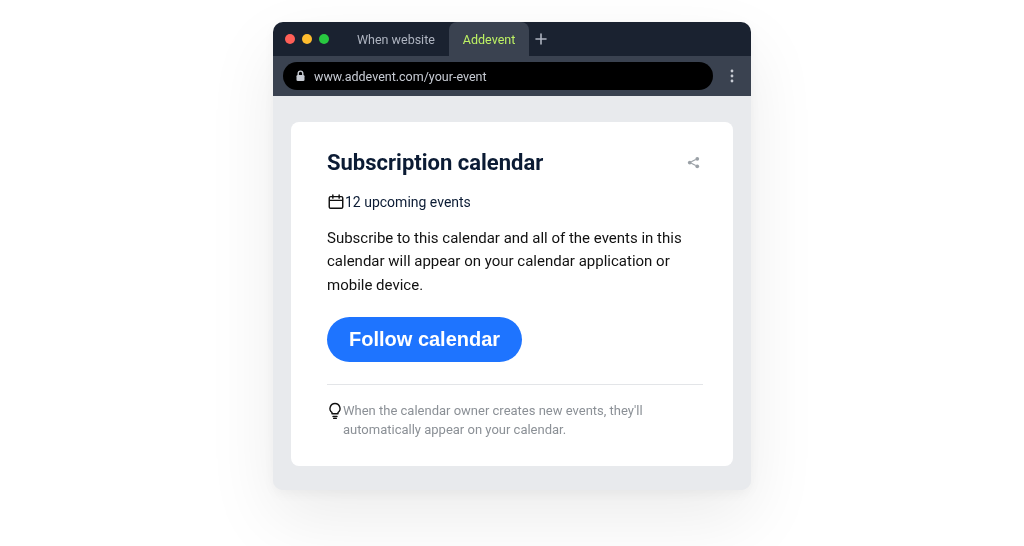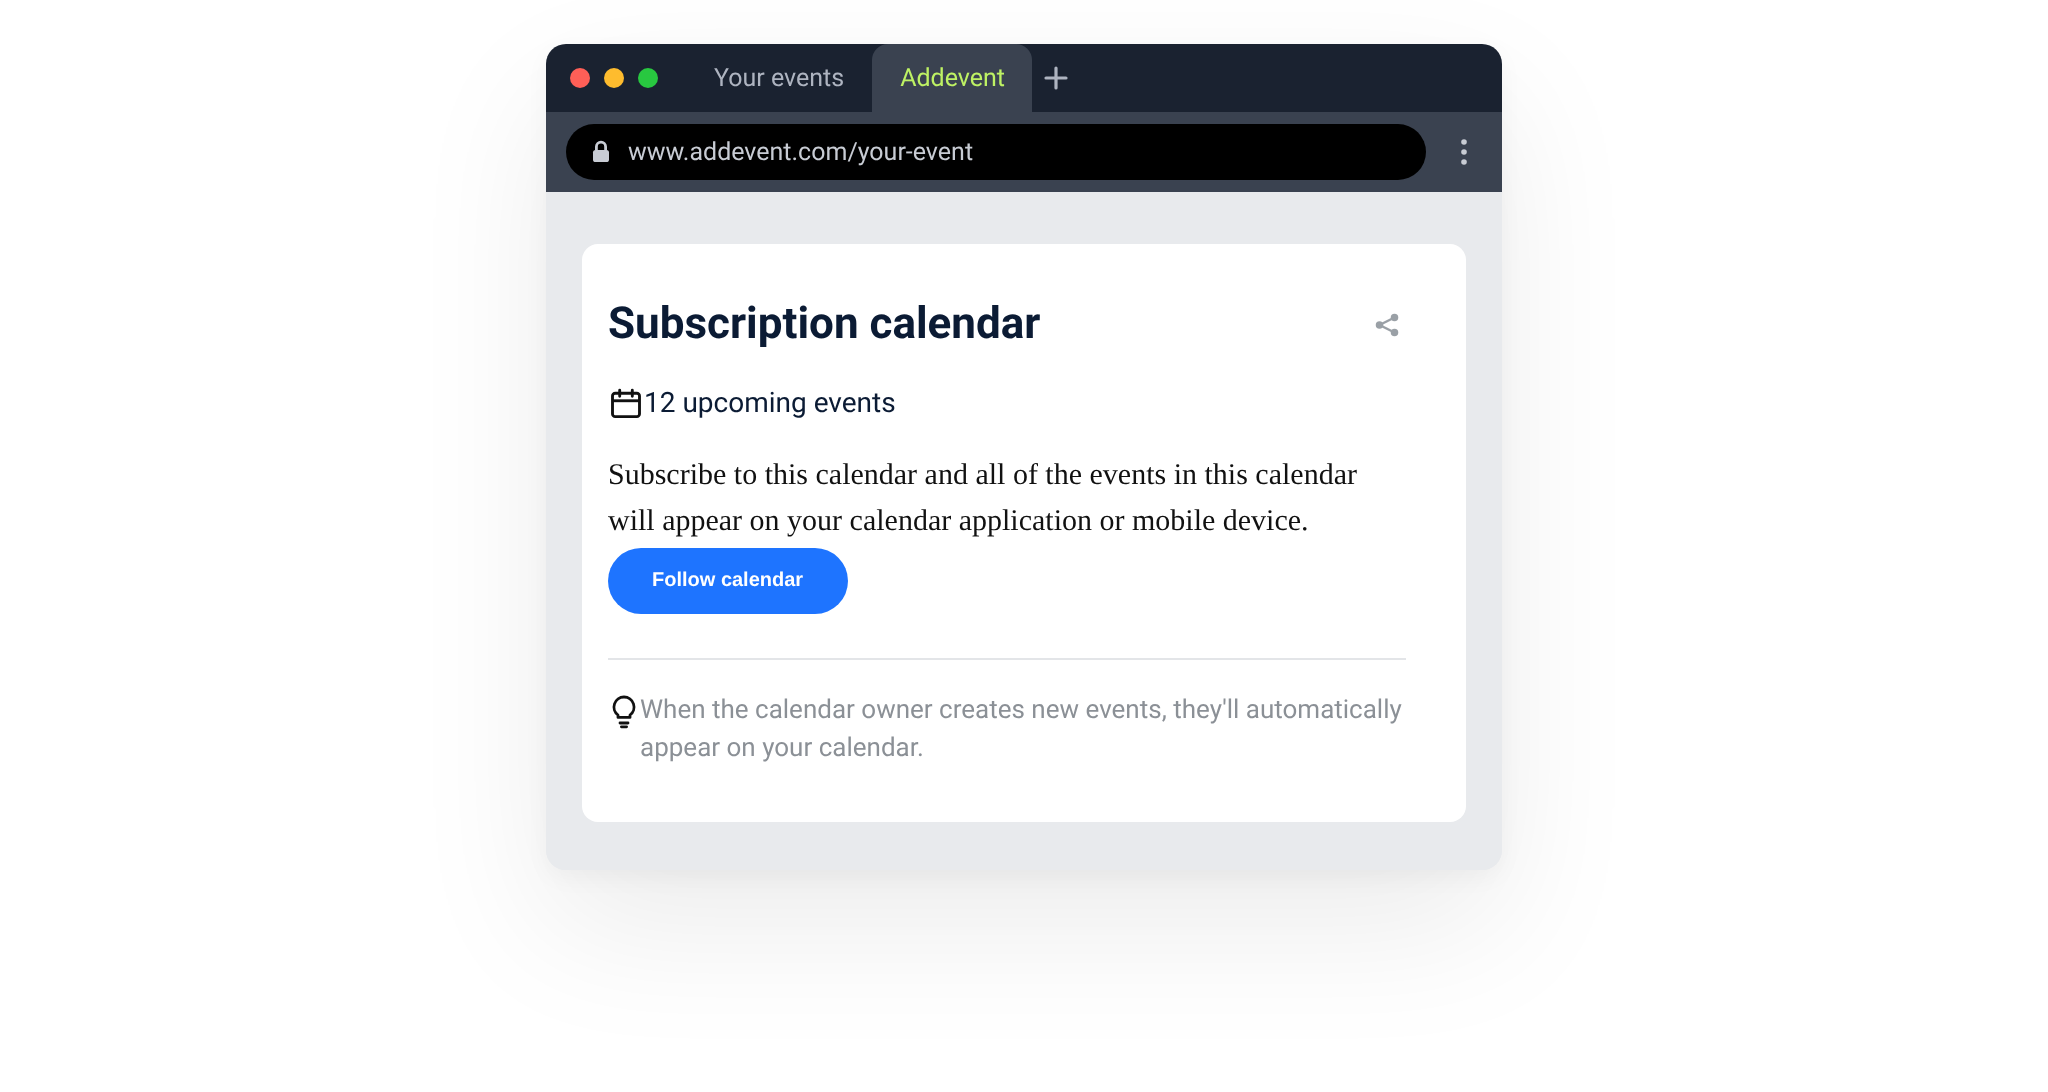--- a/index.html
+++ b/index.html
@@ -62,44 +62,44 @@
     width: 18px; height: 28px; display: flex; align-items: center; justify-content: center;
     color: #c8ccd4; cursor: pointer;
   }
   .page {
     background: #e8eaed;
     padding: 26px 18px 24px 18px;
   }
   .card {
     background: #ffffff;
     border-radius: 8px;
-    padding: 28px 30px 26px 13px;
+    padding: 28px 30px 26px 36px;
   }
   .card-header {
     display: flex; align-items: center; justify-content: space-between;
     margin-bottom: 18px;
   }
   .card-title {
     color: #0b1b34; font-size: 22px; font-weight: 700;
   }
   .share-btn { width: 20px; height: 20px; color: #9aa0a6; cursor: pointer; display:flex; align-items:center; justify-content:center; }
   .meta {
     display: flex; align-items: center; 
     margin-bottom: 16px;
     color: #0b1b34; font-size: 14px;
   }
   .meta svg { flex: none; }
   .desc {
     color: #111; font-size: 15px; line-height: 1.55;
-    font-family: Liberation Serif, serif;
+    margin-bottom: 20px;
   }
   .follow-btn {
     display: inline-flex; align-items: center; justify-content: center;
     background: #1e74ff; color: #ffffff;
-    font-size: 10px; font-weight: 600;
+    font-size: 20px; font-weight: 600;
     padding: 11px 22px; border-radius: 999px;
     border: none; cursor: pointer;
     margin-bottom: 22px;
   }
   .divider {
     height: 1px; background: #e3e5e8; margin-bottom: 16px;
   }
   .tip {
     display: flex; align-items: flex-start;
     color: #8b9096; font-size: 13px; line-height: 1.5;
@@ -113,21 +113,21 @@
   <div class="browser">
 
     <div class="titlebar">
       <div class="traffic">
         <div class="dot red"></div>
         <div class="dot yellow"></div>
         <div class="dot green"></div>
       </div>
       <div class="tabs">
         <div class="tab">
-          <span>Your events</span>
+          <span>When website</span>
         </div>
         <div class="tab active">
           <span>Addevent</span>
         </div>
         <div class="newtab">
           <svg width="12" height="12" viewBox="0 0 12 12">
               <path d="M6 1v10M1 6h10" stroke="currentColor" stroke-width="1.6" stroke-linecap="round"></path>
             </svg>
         </div>
       </div>

